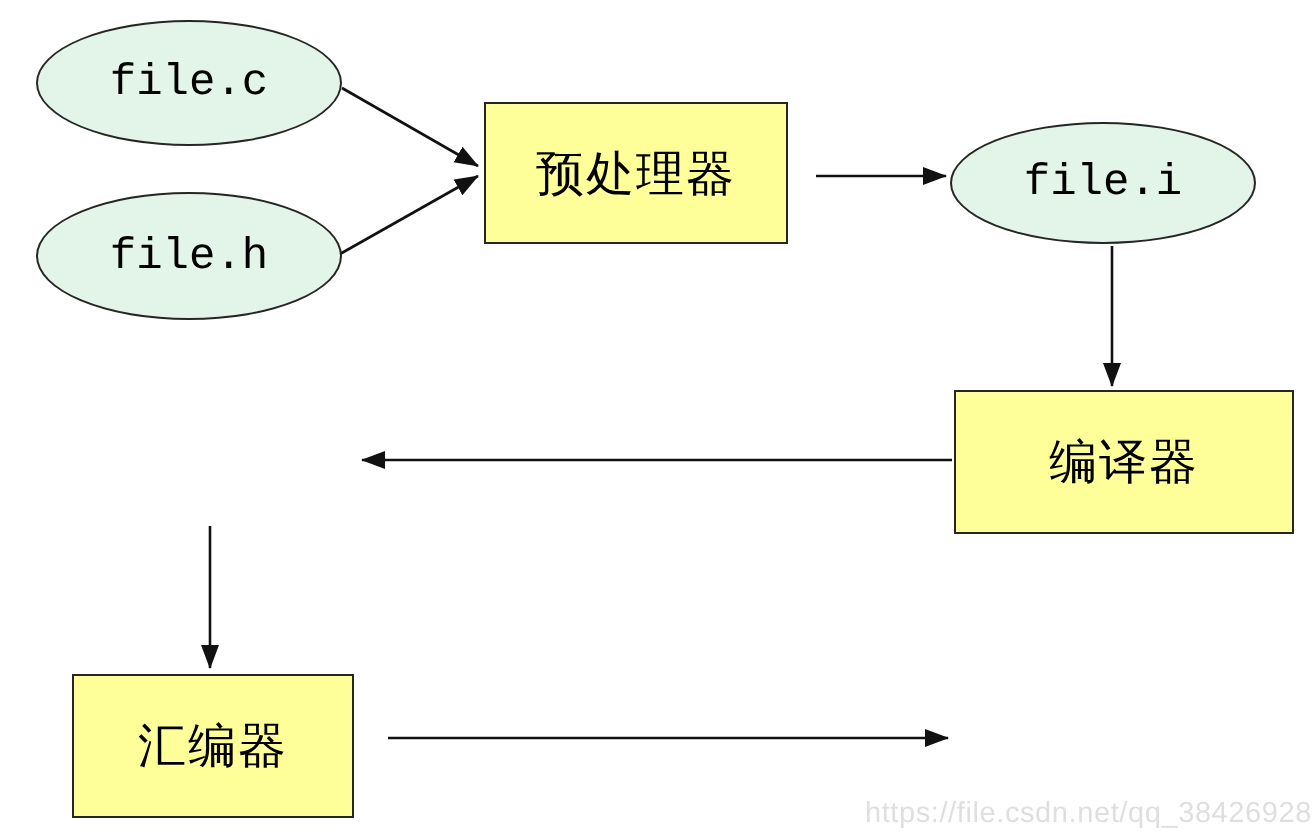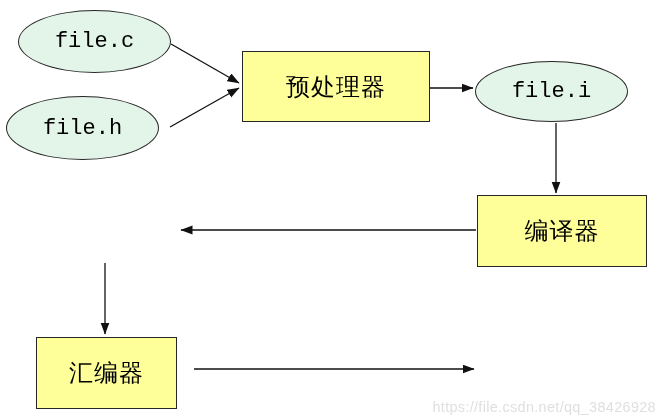--- a/index.html
+++ b/index.html
@@ -75,25 +75,25 @@
     <line x1="556" y1="123" x2="556" y2="193" stroke="#111111" stroke-width="1.3" marker-end="url(#arrow)"></line>
     <line x1="476" y1="230" x2="181" y2="230" stroke="#111111" stroke-width="1.3" marker-end="url(#arrow)"></line>
     <line x1="105" y1="263" x2="105" y2="334" stroke="#111111" stroke-width="1.3" marker-end="url(#arrow)"></line>
     <line x1="194" y1="369" x2="474" y2="369" stroke="#111111" stroke-width="1.3" marker-end="url(#arrow)"></line>
   </svg>
 
   <div class="node ellipse" style="left:18px; top:10px; width:153px; height:63px">
     <span>file.c</span>
   </div>
 
-  <div class="node ellipse" style="left:6px; top:96px; width:153px; height:64px">
+  <div class="node ellipse" style="left:18px; top:96px; width:153px; height:64px">
     <span>file.h</span>
   </div>
 
-  <div class="node rect" style="left:242px; top:51px; width:188px; height:71px">
+  <div class="node rect" style="left:242px; top:51px; width:152px; height:71px">
     <span>预处理器</span>
   </div>
 
   <div class="node ellipse" style="left:475px; top:61px; width:153px; height:61px">
     <span>file.i</span>
   </div>
 
   <div class="node rect" style="left:477px; top:195px; width:170px; height:72px">
     <span>编译器</span>
   </div>

